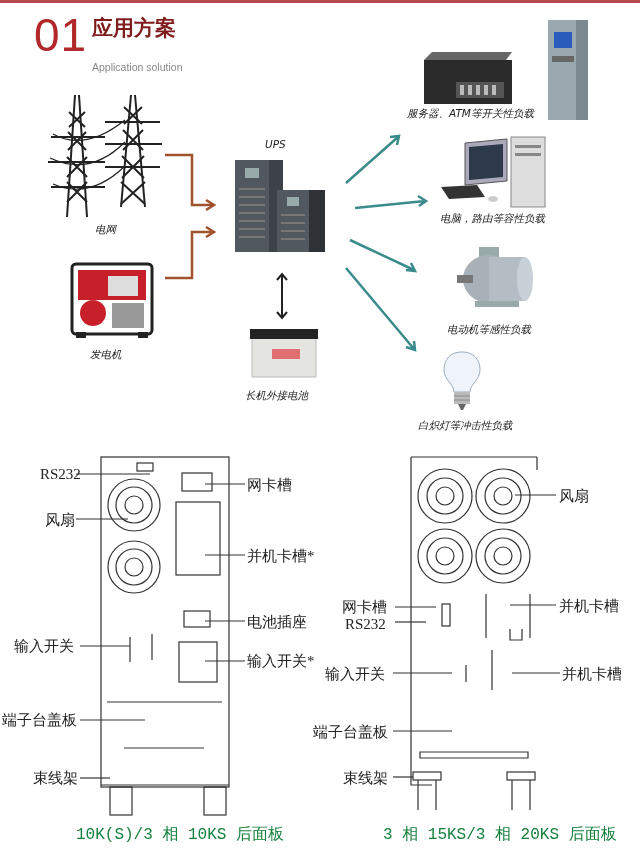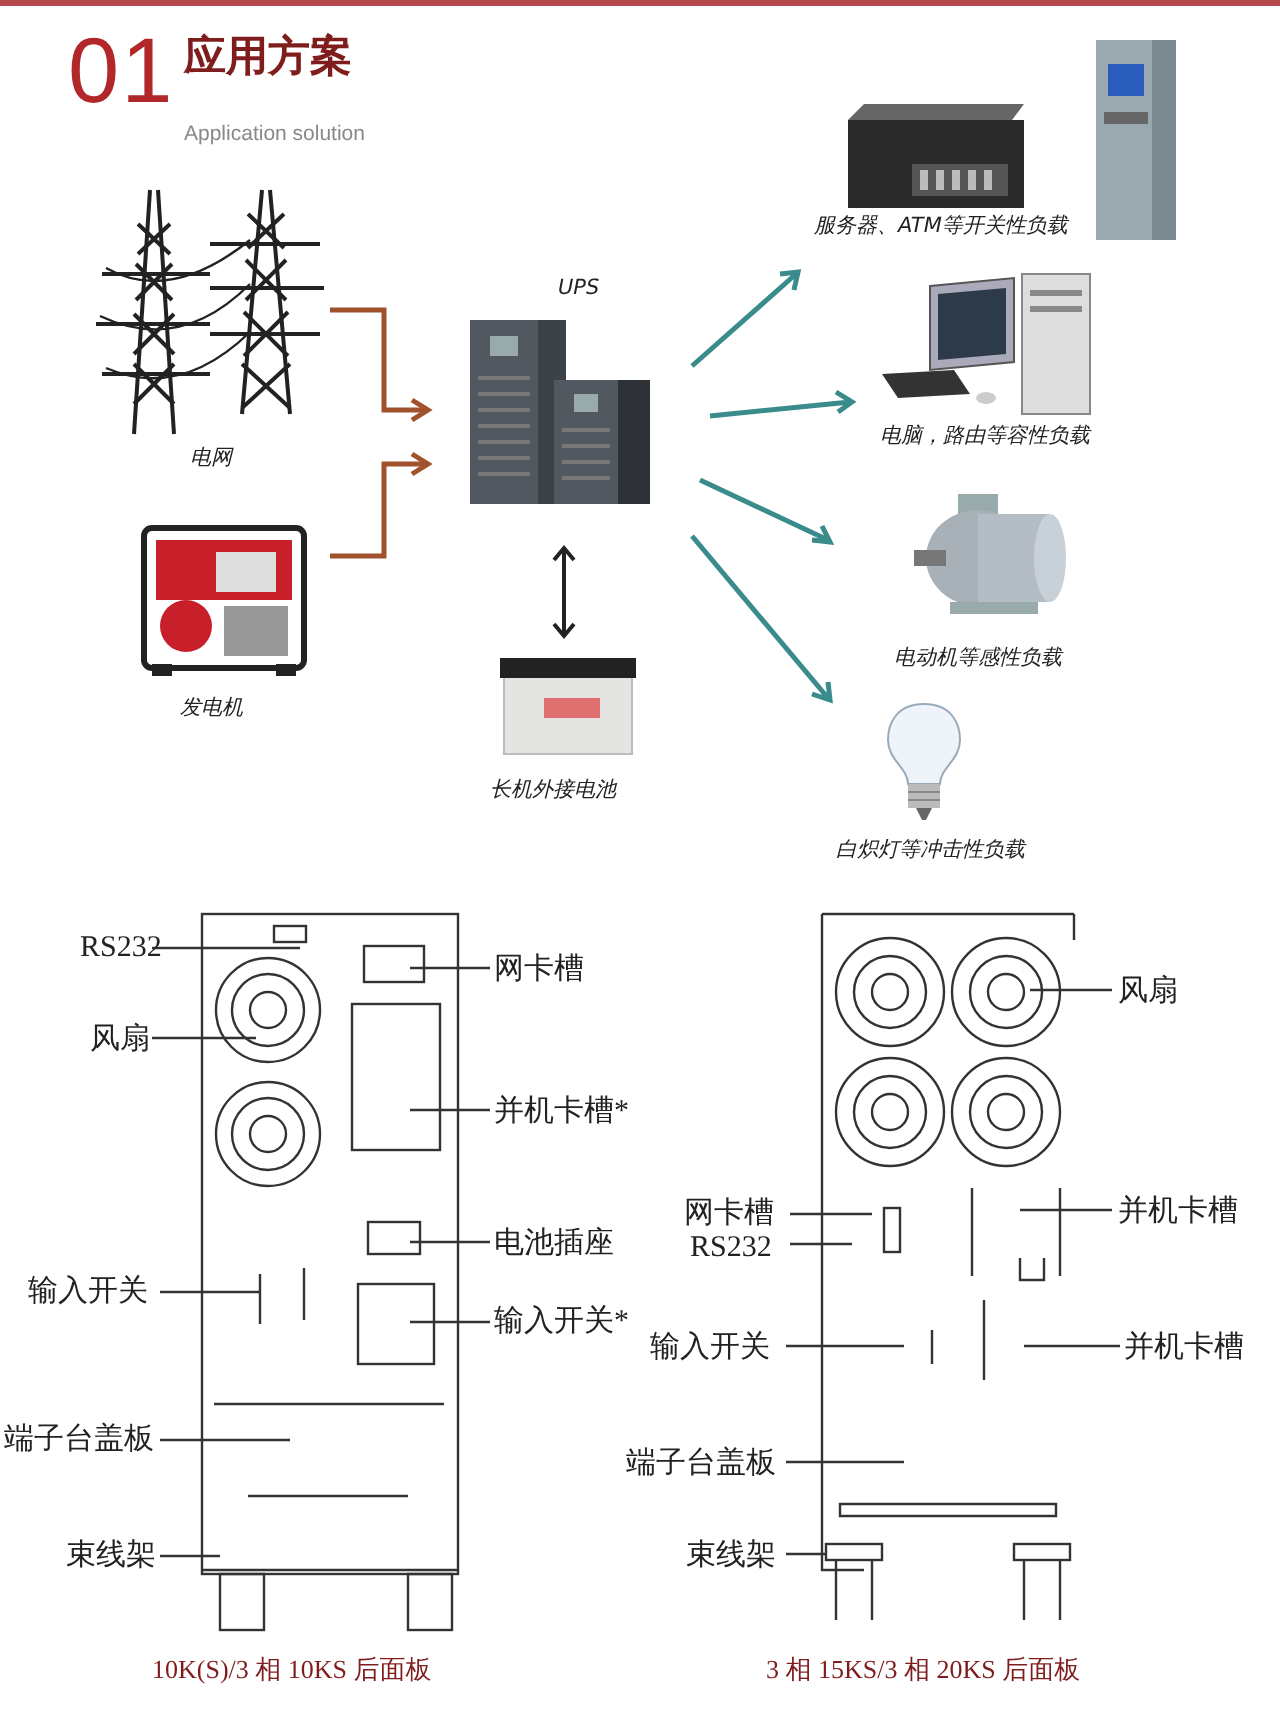--- a/index.html
+++ b/index.html
@@ -4,21 +4,21 @@
 <style>
   html,body{margin:0;padding:0;background:#fff;}
   body{width:640px;height:855px;position:relative;overflow:hidden;font-family:"DejaVu Sans",sans-serif;color:#333;}
   .abs{position:absolute;}
   .topbar{left:0;top:0;width:640px;height:3px;background:#b5484a;}
   .num{left:34px;top:10px;font-family:"Liberation Sans",sans-serif;font-size:46px;color:#b2282a;line-height:50px;letter-spacing:1px;}
   .title{left:92px;top:16px;font-size:21px;font-weight:bold;color:#7f1d1d;line-height:24px;}
   .subtitle{left:92px;top:41px;font-family:"Liberation Sans",sans-serif;font-size:10.5px;color:#888;line-height:12px;margin-top:20px;}
   .cap{font-size:10.5px;color:#222;white-space:nowrap;line-height:12px;font-style:italic;}
   .lbl{font-family:"Liberation Serif","DejaVu Serif",serif;font-size:15px;color:#222;white-space:nowrap;line-height:18px;}
-  .pcap{font-family:Liberation Serif, serif;font-size:13px;color:#7f1d1d;white-space:nowrap;line-height:18px;}
+  .pcap{font-family:Liberation Mono, monospace;font-size:16px;color:#15803d;white-space:nowrap;line-height:18px;}
   svg{position:absolute;overflow:visible;}
 </style>
 </head>
 <body>
 
 <div class="abs topbar"></div>
 <div class="abs num">01</div>
 <div class="abs title">应用方案</div>
 <div class="abs subtitle">Application solution</div>
 
@@ -50,21 +50,21 @@
   <g stroke="#a0522d" stroke-width="2.5" fill="none">
     <path d="M165 155 L192 155 L192 205 L212 205"></path>
     <path d="M206 200 L214 205 L206 210"></path>
   </g>
   <g stroke="#a0522d" stroke-width="2.5" fill="none">
     <path d="M165 278 L192 278 L192 232 L212 232"></path>
     <path d="M206 227 L214 232 L206 237"></path>
   </g>
 </svg>
 
-<div class="abs cap" style="left:279px;top:138px">UPS</div>
+<div class="abs cap" style="left:265px;top:138px">UPS</div>
 <svg style="left:235px;top:160px" width="95" height="96" viewBox="0 0 95 96">
   <rect x="0" y="0" width="48" height="92" fill="#3d4248"></rect>
   <rect x="0" y="0" width="34" height="92" fill="#52585f"></rect>
   <rect x="10" y="8" width="14" height="10" fill="#9aa"></rect>
   <g fill="#777">
       <rect x="4" y="28" width="26" height="2"></rect>
       <rect x="4" y="36" width="26" height="2"></rect>
       <rect x="4" y="44" width="26" height="2"></rect>
       <rect x="4" y="52" width="26" height="2"></rect>
       <rect x="4" y="60" width="26" height="2"></rect>

